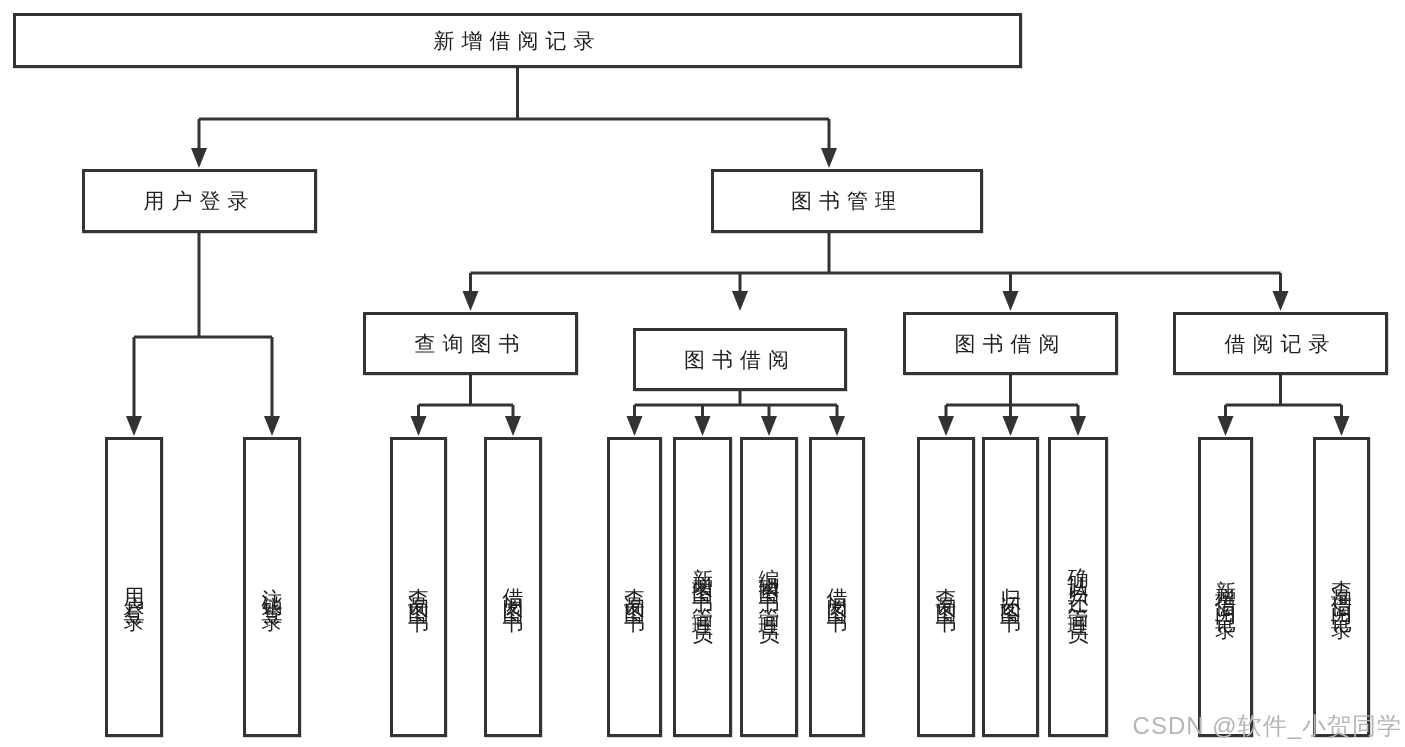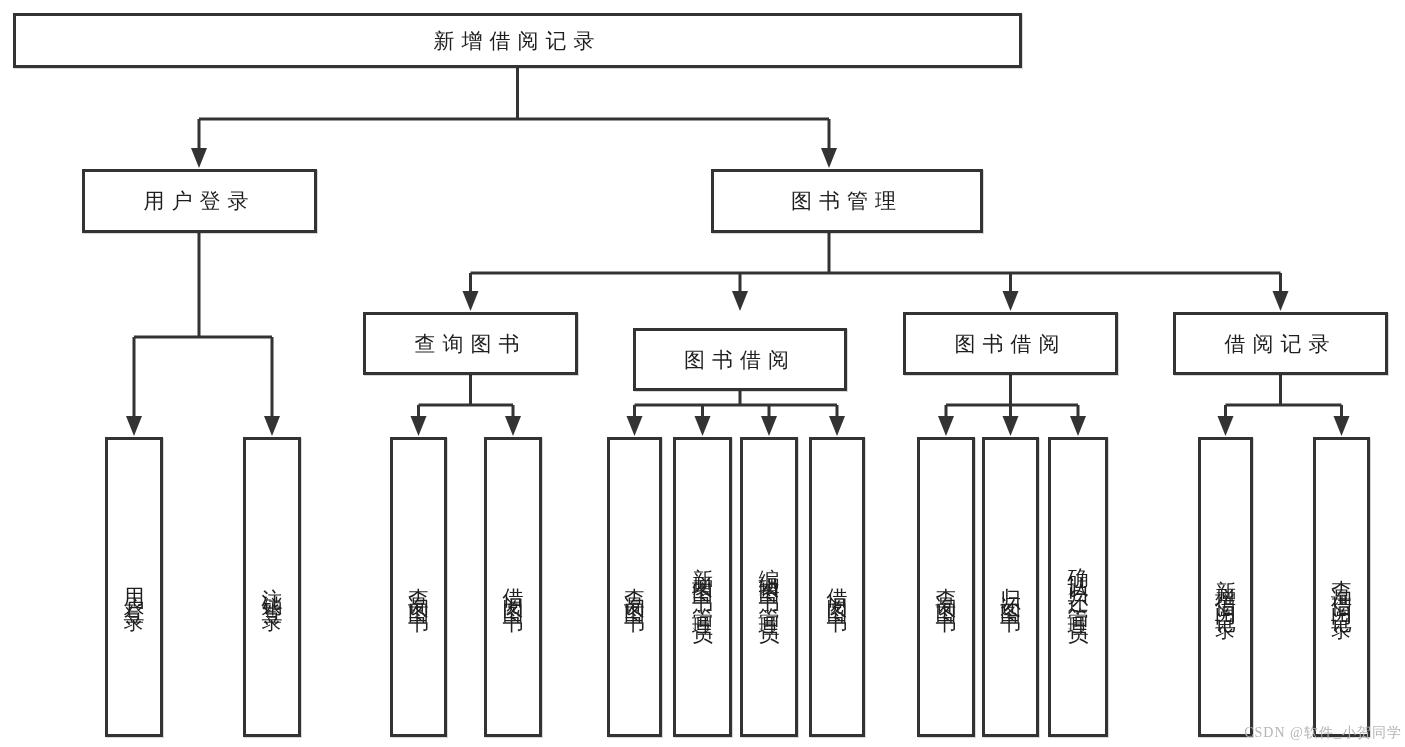--- a/index.html
+++ b/index.html
@@ -50,24 +50,23 @@
     writing-mode: vertical-rl;
     text-orientation: mixed;
     letter-spacing: 8px;
     white-space: normal;
     font-size: 21px;
   }
   .watermark {
     position: absolute;
     right: 3px;
     bottom: 5px;
-    font-size: 14px;
+    font-size: 24px;
     letter-spacing: 1px;
     color: #b5b5b5;
-    font-family: Liberation Serif, serif;
   }
 </style>
 </head>
 <body>
 
 <div class="canvas">
 
   <svg class="connectors" viewBox="0 0 1405 747" xmlns="http://www.w3.org/2000/svg">
     <path d="M517.5 68 V119
              M199 119 H829 M199 119 V150 M829 119 V150

